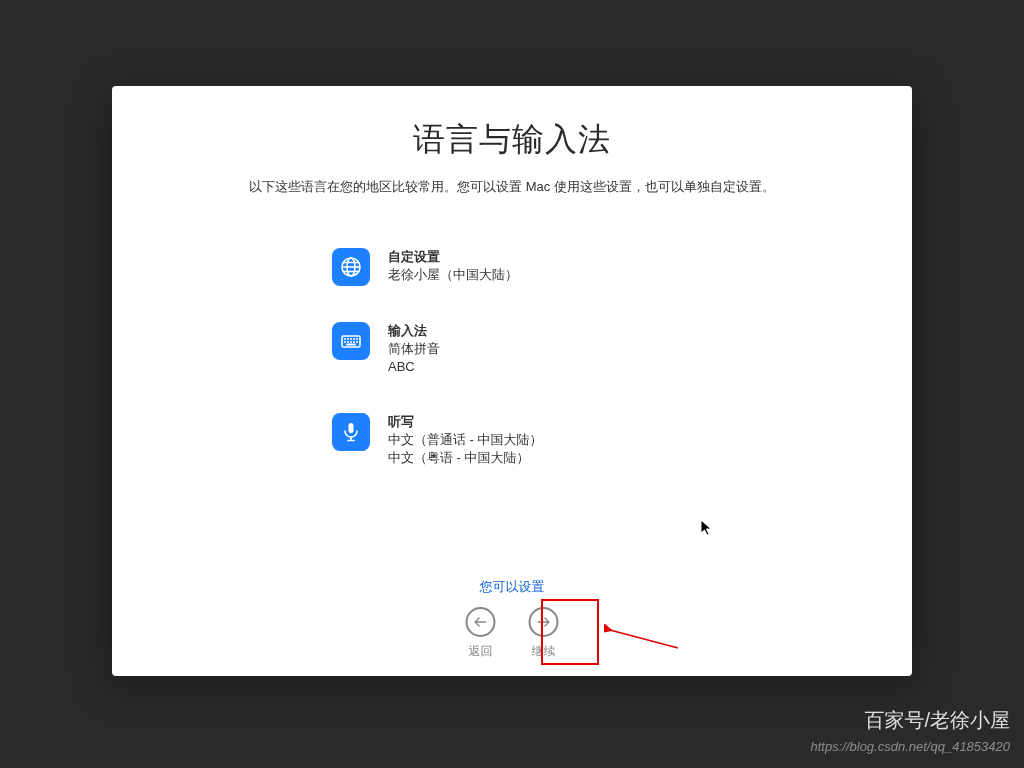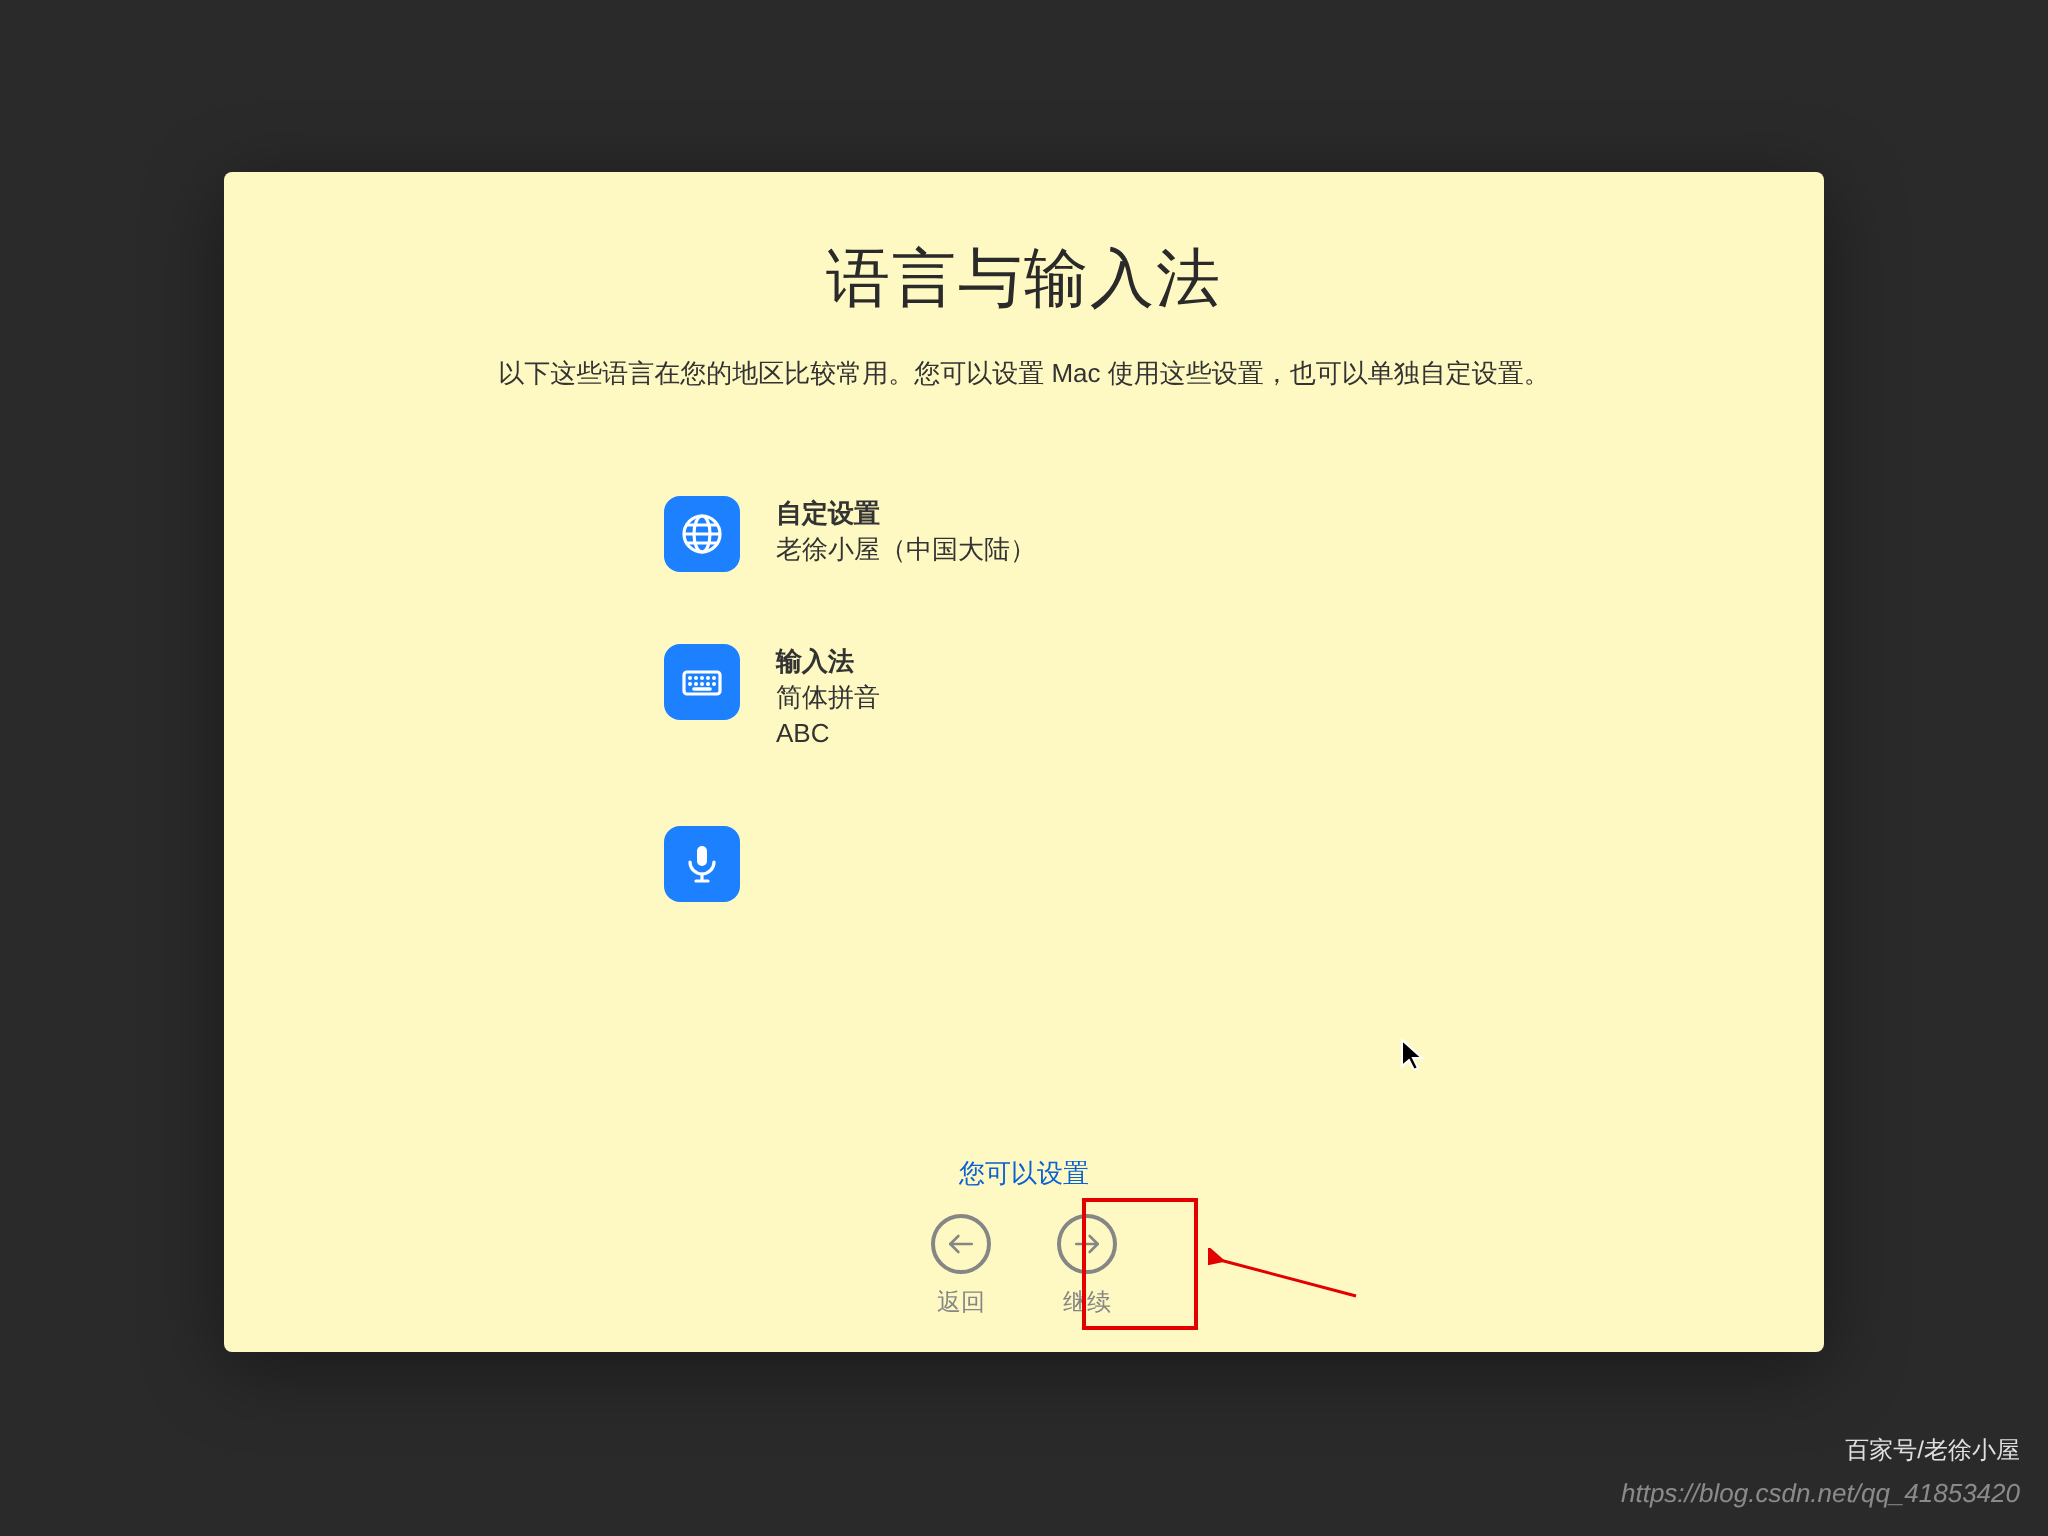--- a/index.html
+++ b/index.html
@@ -10,21 +10,21 @@
       font-family: -apple-system, "Helvetica Neue", Arial, sans-serif;
       position: relative;
       overflow: hidden;
     }
     .panel {
       position: absolute;
       left: 112px;
       top: 86px;
       width: 800px;
       height: 590px;
-      background: #fef9c3;
+      background: #ffffff;
       border-radius: 4px;
       box-shadow: 0 8px 40px rgba(0,0,0,0.4);
       display: flex;
       flex-direction: column;
       align-items: center;
     }
     .title {
       font-size: 32px;
       font-weight: 400;
       color: #2a2a2a;
@@ -120,21 +120,21 @@
     .cursor {
       position: absolute;
       left: 700px;
       top: 519px;
       pointer-events: none;
     }
     .watermark1 {
       position: absolute;
       right: 14px;
       bottom: 34px;
-      font-size: 12px;
+      font-size: 20px;
       color: rgba(255,255,255,0.85);
     }
     .watermark2 {
       position: absolute;
       right: 14px;
       bottom: 14px;
       font-size: 13px;
       color: rgba(255,255,255,0.45);
       font-style: italic;
     }
@@ -189,20 +189,25 @@
 
     <div class="section">
       <div class="icon-box">
         <svg viewBox="0 0 24 24" fill="#fff">
           <rect x="9.5" y="3" width="5" height="10" rx="2.5"></rect>
           <path d="M6 11 a6 6 0 0 0 12 0" fill="none" stroke="#fff" stroke-width="1.6" stroke-linecap="round"></path>
           <line x1="12" y1="17" x2="12" y2="20" stroke="#fff" stroke-width="1.6" stroke-linecap="round"></line>
           <line x1="9" y1="20.5" x2="15" y2="20.5" stroke="#fff" stroke-width="1.6" stroke-linecap="round"></line>
         </svg>
       </div>
+      <div class="section-text">
+        <div class="section-label">听写</div>
+        <div>中文（普通话 - 中国大陆）</div>
+        <div>中文（粤语 - 中国大陆）</div>
+      </div>
     </div>
 
   </div>
 
   <div class="customize">您可以设置</div>
 
   <div class="nav-row">
     <div class="nav-btn">
       <div class="nav-circle">
         <svg viewBox="0 0 24 24" fill="none" stroke="#868686" stroke-width="2" stroke-linecap="round" stroke-linejoin="round">

